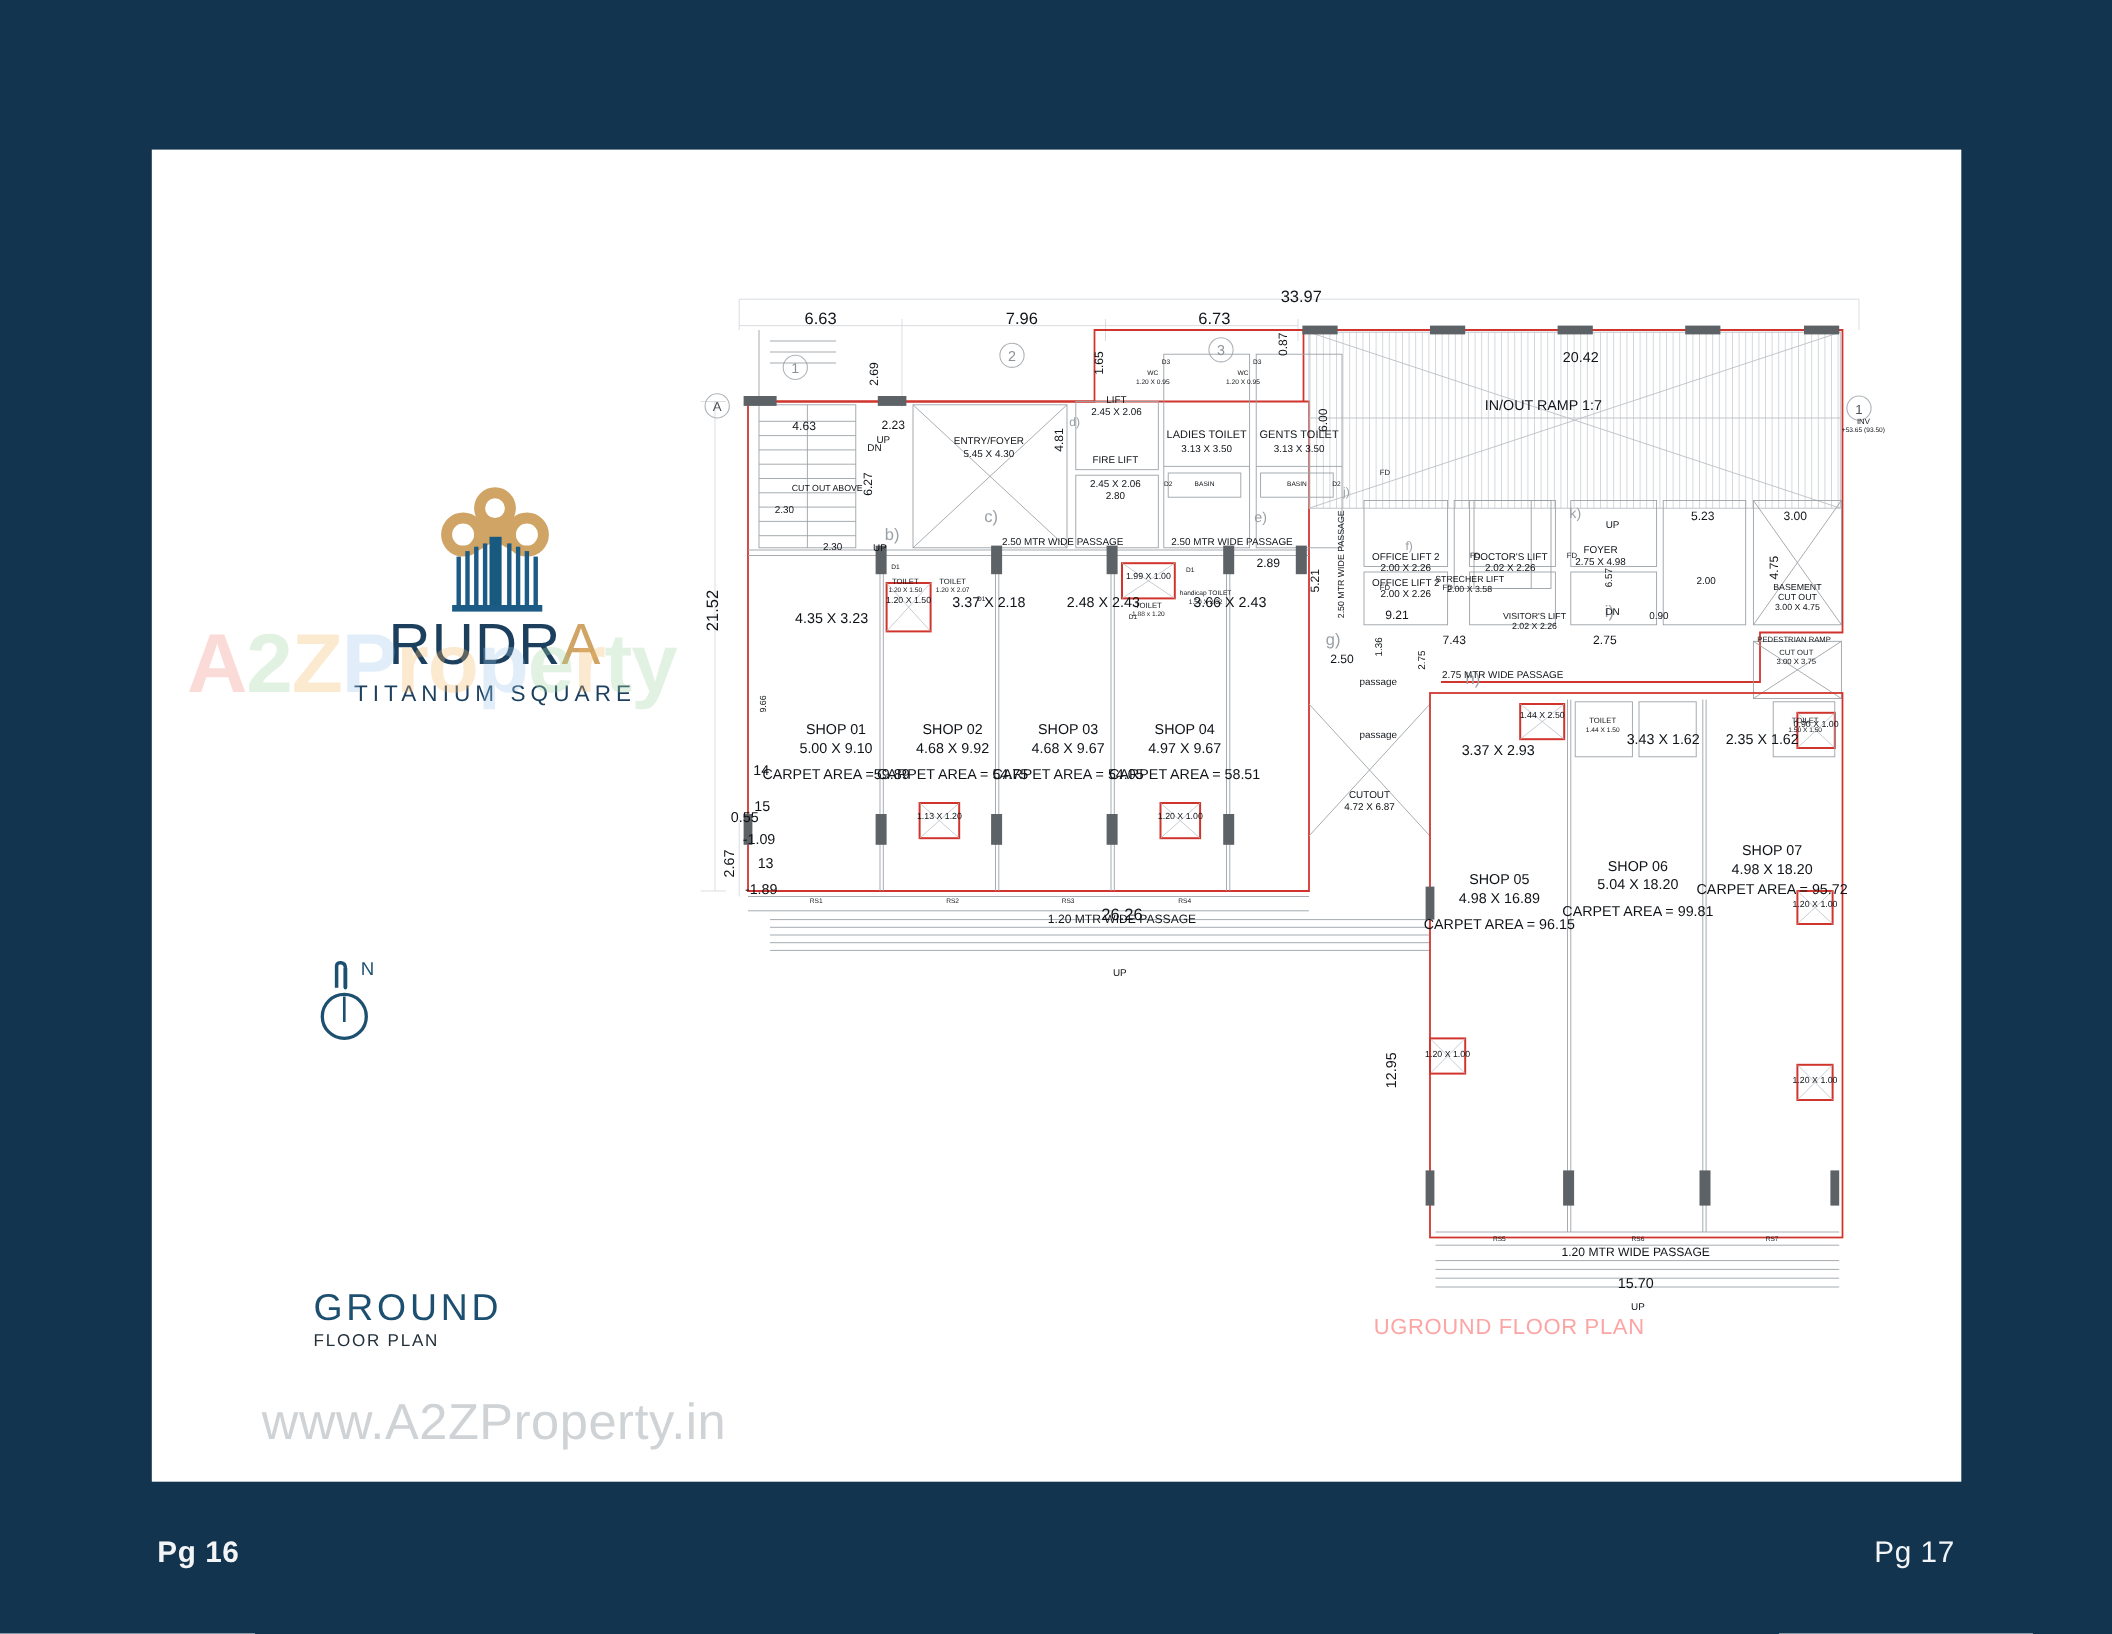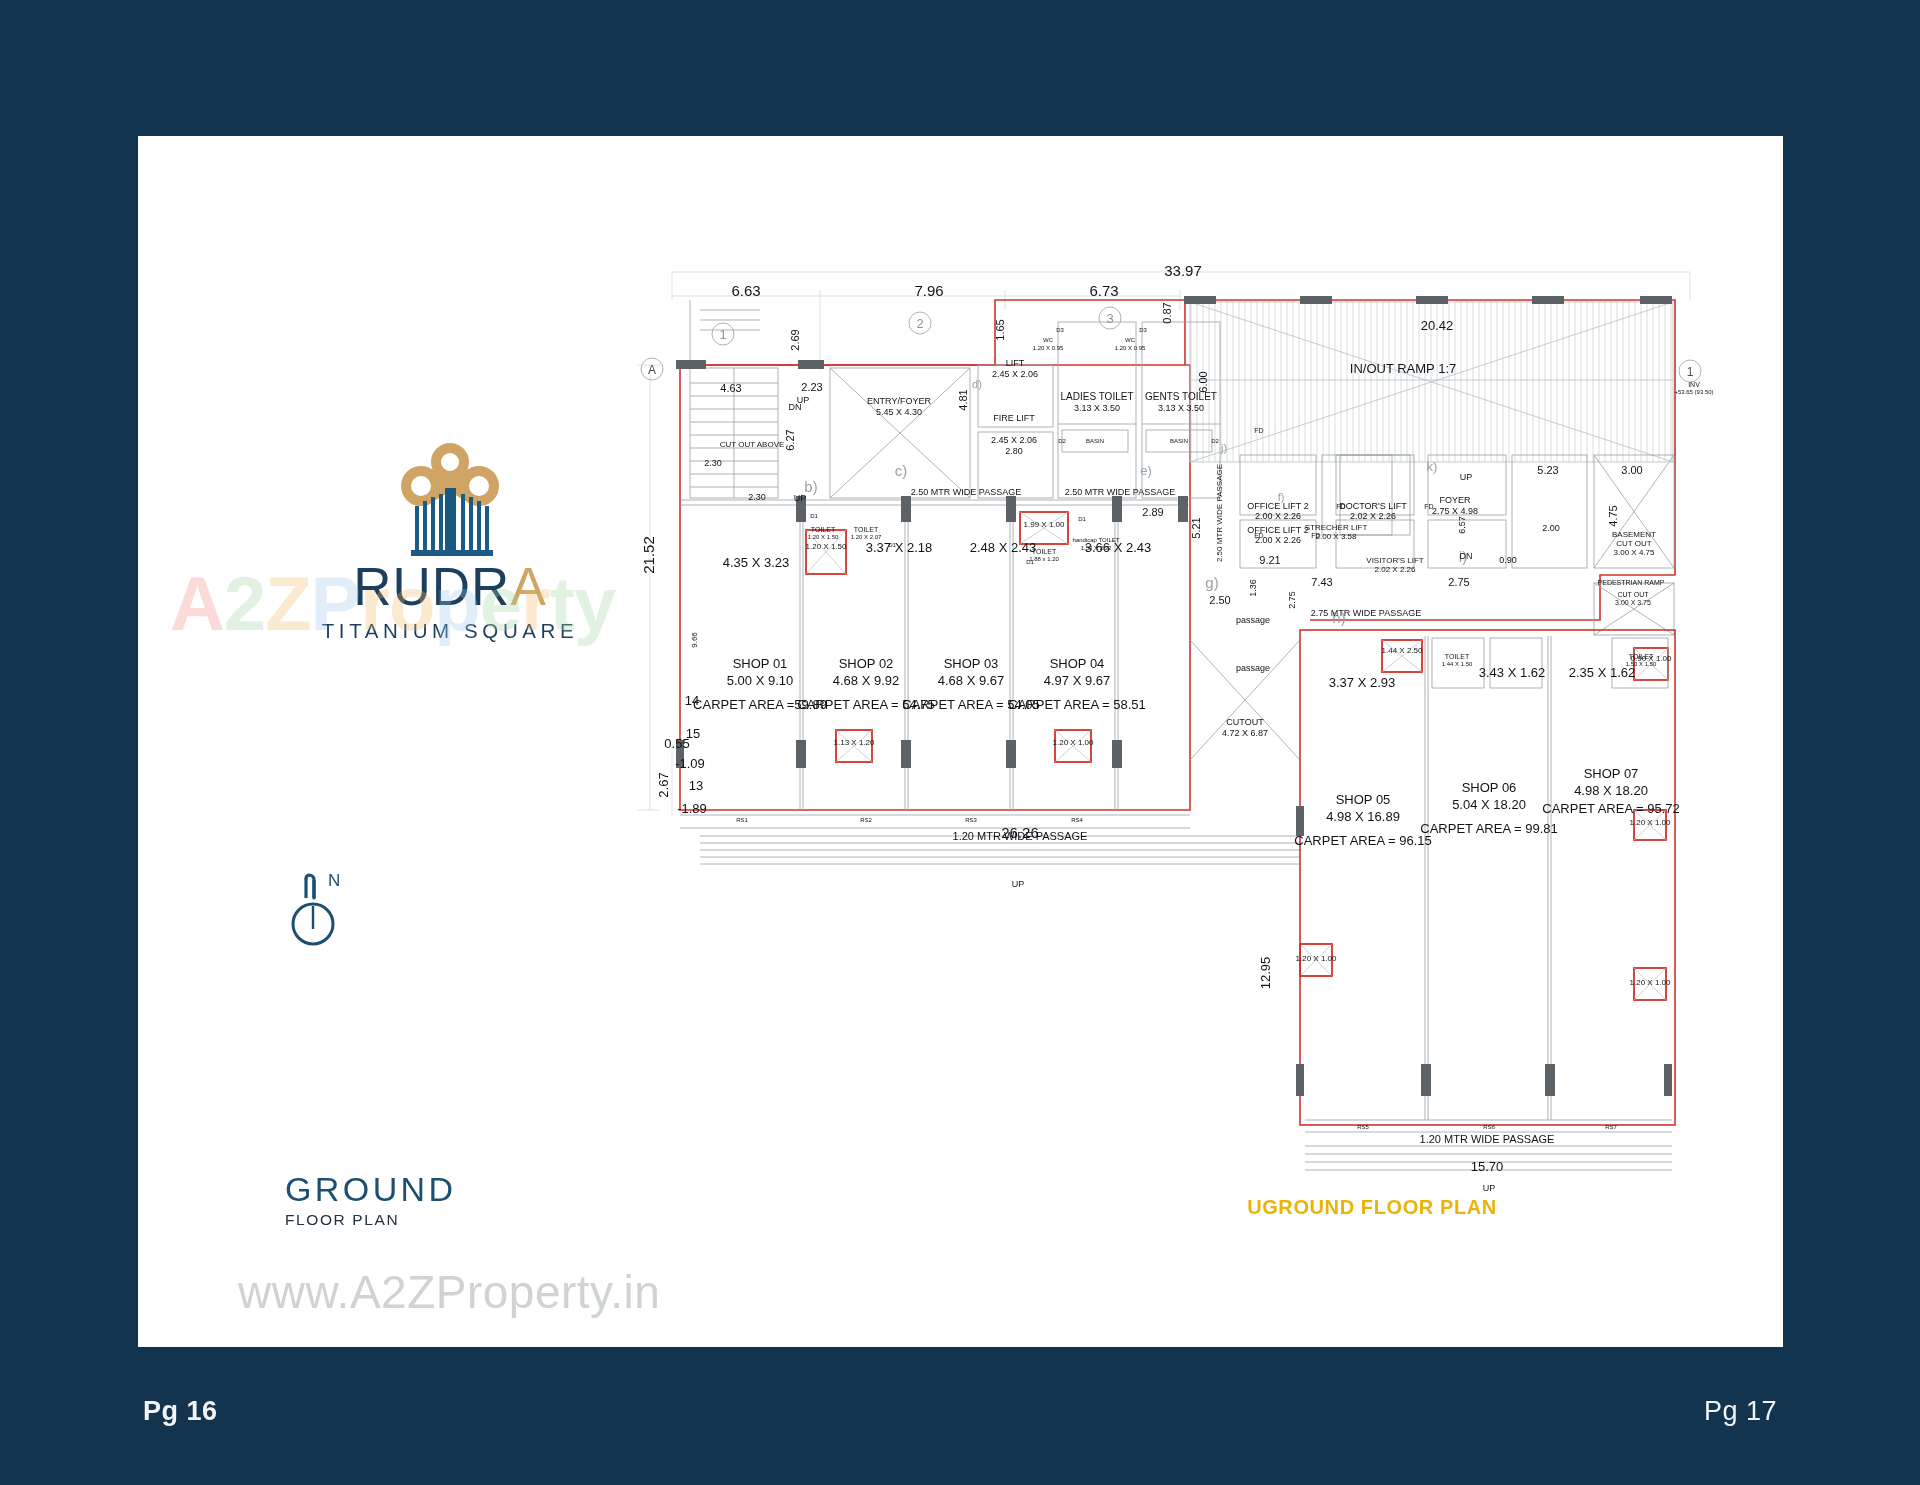--- a/index.html
+++ b/index.html
@@ -54,23 +54,22 @@
 
   
   #compass{ position:absolute; left:288px; top:872px; width:70px; height:80px; }
 
   
   #title-ground{ position:absolute; left:285px; top:1172px; }
   #title-ground .big{ font-size:34px; letter-spacing:3.4px; color:#1d5070; line-height:1; }
   #title-ground .small{ font-size:15.5px; letter-spacing:1.6px; color:#23313a; margin-top:5px; }
   #title-uground{
     position:absolute; left:1372px; top:1196px;
-    font-size:20px; letter-spacing:.6px; color:#eab308; white-space:nowrap;
+    font-size:20px; letter-spacing:.6px; color:#fca5a5; white-space:nowrap;
     transform:translateX(-50%);
-    font-weight:bold;
   }
 
   
   #plan{ position:absolute; left:0; top:0; width:1920px; height:1485px; }
 
   .lbl{ position:absolute; color:#101418; white-space:nowrap; font-family:"Liberation Sans", sans-serif; }
   .c{ transform:translate(-50%,-50%); }
   .vert{ transform:translate(-50%,-50%) rotate(-90deg); }
   .gray{ color:#9aa1a6; }
   .f15{ font-size:15px; } .f13{ font-size:13px; } .f11{ font-size:11px; }

